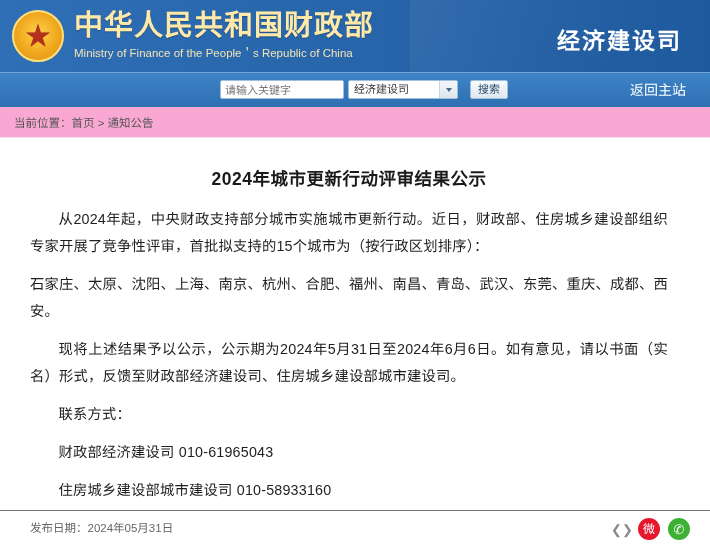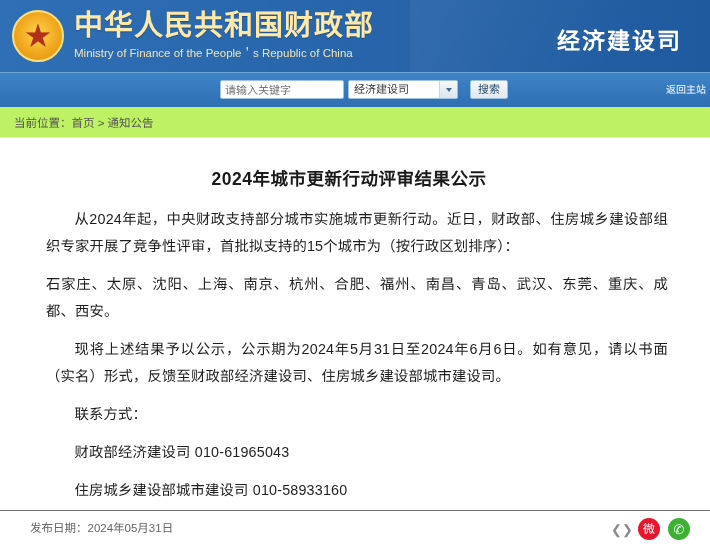--- a/index.html
+++ b/index.html
@@ -157,34 +157,34 @@
     background: linear-gradient(to bottom, #f7fafc, #e0e8f0);
     border: 1px solid #9cc0de;
     border-radius: 2px;
     line-height: 17px;
     box-sizing: border-box;
     cursor: pointer;
     font-family: "Liberation Sans", sans-serif;
   }
   .back-home {
     position: absolute;
-    right: 4px; top: 0;
+    right: 24px; top: 0;
     line-height: 34px;
-    font-size: 10px;
+    font-size: 14px;
     color: #ffffff;
     text-decoration: none;
     white-space: nowrap;
     text-align: right;
   }
 
   
   .breadcrumb-bar {
     height: 30px;
     border-bottom: 1px solid #e3e3e3;
-    background: #bef264;
+    background: #f9a8d4;
     position: relative;
   }
   .breadcrumb {
     position: absolute;
     left: 14px; top: 0;
     line-height: 33px;
     font-size: 11.5px;
     color: #555;
     white-space: nowrap;
   }
@@ -197,21 +197,21 @@
   .doc-title {
     text-align: center;
     font-size: 17.5px;
     font-weight: bold;
     color: #1a1a1a;
     letter-spacing: 0.5px;
     line-height: 26px;
     margin: 10px 0 14px 0;
   }
   .doc-body p {
-    margin: 0 0 11px 16px;
+    margin: 0 0 11px 0;
     font-size: 14.3px;
     line-height: 27px;
     color: #1f1f1f;
     text-align: justify;
     letter-spacing: 0.2px;
   }
   .indent {
     text-indent: 2em;
   }
 

